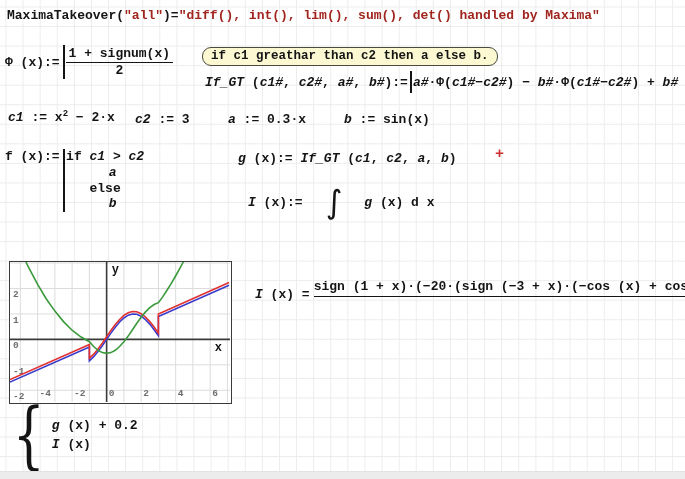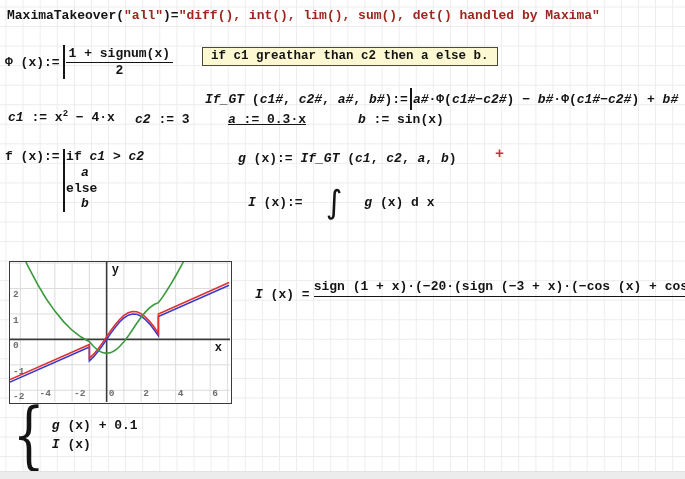--- a/index.html
+++ b/index.html
@@ -23,30 +23,30 @@
   .sg-sup{font-size:9px;vertical-align:5px;}
   .vbar{width:2px;background:#141414;flex:0 0 2px;}
   .frac{display:inline-flex;flex-direction:column;align-items:center;}
   .frac .num,.frac .den{line-height:16px;padding:0 3px;}
   .frac .fbar{align-self:stretch;border-top:1.5px solid #141414;height:0;}
   #header{left:7px;top:8px;}
   #phi-def{left:5px;top:45px;display:flex;align-items:center;}
   #phi-def .vbar{height:34px;margin:0 1px 0 3px;}
   #note-box{
     left:202px;top:47px;padding:1px 8px 2px 8px;
-    border:1.3px solid #4a4a40;border-radius:0;background:#fbf8d2;
+    border:1.3px solid #4a4a40;border-radius:9px;background:#fbf8d2;
     font-size:12.5px;
   }
-  #ifgt-def{left:205px;top:71px;display:flex;align-items:center;margin-top:17px;}
+  #ifgt-def{left:205px;top:71px;display:flex;align-items:center;}
   #ifgt-def .vbar{height:22px;margin:0 1px 0 2px;}
   #def-c1{left:8px;top:109px;}
   #def-c2{left:135px;top:112px;}
-  #def-a{left:228px;top:112px;text-decoration:underline;}
-  #def-b{left:358px;top:112px;font-family:Liberation Mono, monospace;}
-  #f-def{left:5px;top:149px;display:flex;align-items:flex-start;}
+  #def-a{left:228px;top:112px;}
+  #def-b{left:344px;top:112px;font-family:Liberation Mono, monospace;}
+  #f-def{left:5px;top:149px;display:flex;align-items:flex-start;text-align:center;}
   #f-def .vbar{height:63px;margin:0 1px 0 3px;flex:0 0 2.5px;width:2.5px;}
   #f-def .rows div{line-height:15.8px;}
   #f-def .rows .indent{padding-left:15px;}
   #g-def{left:238px;top:151px;}
   #cursor-plus{left:495px;top:146px;color:#d03030;font-size:15px;}
   #i-def{left:248px;top:185px;display:flex;align-items:center;gap:20px;}
   .int-sign{font:400 32px "DejaVu Sans",sans-serif;line-height:34px;margin:0 2px 0 3px;}
   #i-result{left:255px;top:277px;display:flex;align-items:center;}
   #i-result .rfrac{display:flex;flex-direction:column;width:378px;overflow:hidden;margin-left:4px;}
   #i-result .rnum{line-height:19px;height:19px;overflow:hidden;white-space:nowrap;}
@@ -86,21 +86,21 @@
 <div class="expr" id="note-box">
   <span>if c1 greathar than c2 then a else b.</span>
 </div>
 
 <div class="expr" id="ifgt-def">
   <span><span class="sg-i">If_GT</span><span> (</span><span class="sg-i">c1#</span><span>, </span><span class="sg-i">c2#</span><span>, </span><span class="sg-i">a#</span><span>, </span><span class="sg-i">b#</span><span>):=</span></span>
   <span class="vbar"></span>
   <span><span class="sg-i">a#</span><span>·Φ(</span><span class="sg-i">c1#</span><span>−</span><span class="sg-i">c2#</span><span>) − </span><span class="sg-i">b#</span><span>·Φ(</span><span class="sg-i">c1#</span><span>−</span><span class="sg-i">c2#</span><span>) + </span><span class="sg-i">b#</span></span>
 </div>
 
-<div class="expr" id="def-c1"><span class="sg-i">c1</span><span> := x</span><span class="sg-sup">2</span><span> − 4·x</span></div>
+<div class="expr" id="def-c1"><span class="sg-i">c1</span><span> := x</span><span class="sg-sup">2</span><span> − 2·x</span></div>
 <div class="expr" id="def-c2"><span class="sg-i">c2</span><span> := 3</span></div>
 <div class="expr" id="def-a"><span class="sg-i">a</span><span> := 0.3·x</span></div>
 <div class="expr" id="def-b"><span class="sg-i">b</span><span> := sin(x)</span></div>
 
 <div class="expr" id="f-def">
   <span><span>f (x):=</span></span>
   <span class="vbar"></span>
   <span class="rows">
     <div><span>if  </span><span class="sg-i">c1</span><span> &gt; </span><span class="sg-i">c2</span></div>
     <div class="indent"><span class="sg-i">a</span></div>
@@ -164,18 +164,18 @@
       <polyline points="0.0,117.6 79.4,82.5 79.4,96.2 83.7,92.2 88.0,87.0 92.3,81.1 96.6,74.8 100.9,68.5 105.3,62.6 109.6,57.5 113.9,53.4 118.2,50.7 122.5,49.5 126.8,49.8 131.1,51.7 135.5,55.0 139.8,59.6 144.1,65.1 148.4,71.2 148.4,51.9 219.1,20.6" fill="none" stroke="#e03030" stroke-width="1.6"></polyline>
       <polyline points="15.9,0.0 19.0,6.1 27.6,22.4 36.2,36.7 44.9,49.1 53.5,59.6 62.1,68.2 70.7,74.8 79.4,79.7 83.7,84.5 88.0,88.3 92.3,90.6 96.6,91.4 100.9,90.6 105.3,88.3 109.6,84.5 113.9,79.7 118.2,74.1 122.5,67.7 126.8,61.3 131.1,55.2 135.5,49.9 139.8,45.6 144.1,42.5 148.4,40.7 152.7,34.9 157.0,28.3 161.3,21.4 165.6,14.0 170.0,6.1 173.4,-0.3" fill="none" stroke="#3a9a3c" stroke-width="1.6"></polyline>
       <text x="212" y="89.38181818181818" fill="#141414" text-anchor="end" style="font:700 12px &quot;Liberation Mono&quot;,monospace;">x</text>
       <text x="101.62745098039215" y="11" fill="#141414" style="font:700 12px &quot;Liberation Mono&quot;,monospace;">y</text>
     </svg>
   </div>
 
 <div class="expr" id="legend">
   <span class="brace">{</span>
   <span class="lrows" id="legend-rows">
-      <div><span class="sg-i">g</span><span> (x) + 0.1</span></div>
+      <div><span class="sg-i">g</span><span> (x) + 0.2</span></div>
       <div><span class="sg-i">I</span><span> (x)</span></div>
     </span>
 </div>
 
 <div id="bottom-strip"></div>
 
 </body></html>

